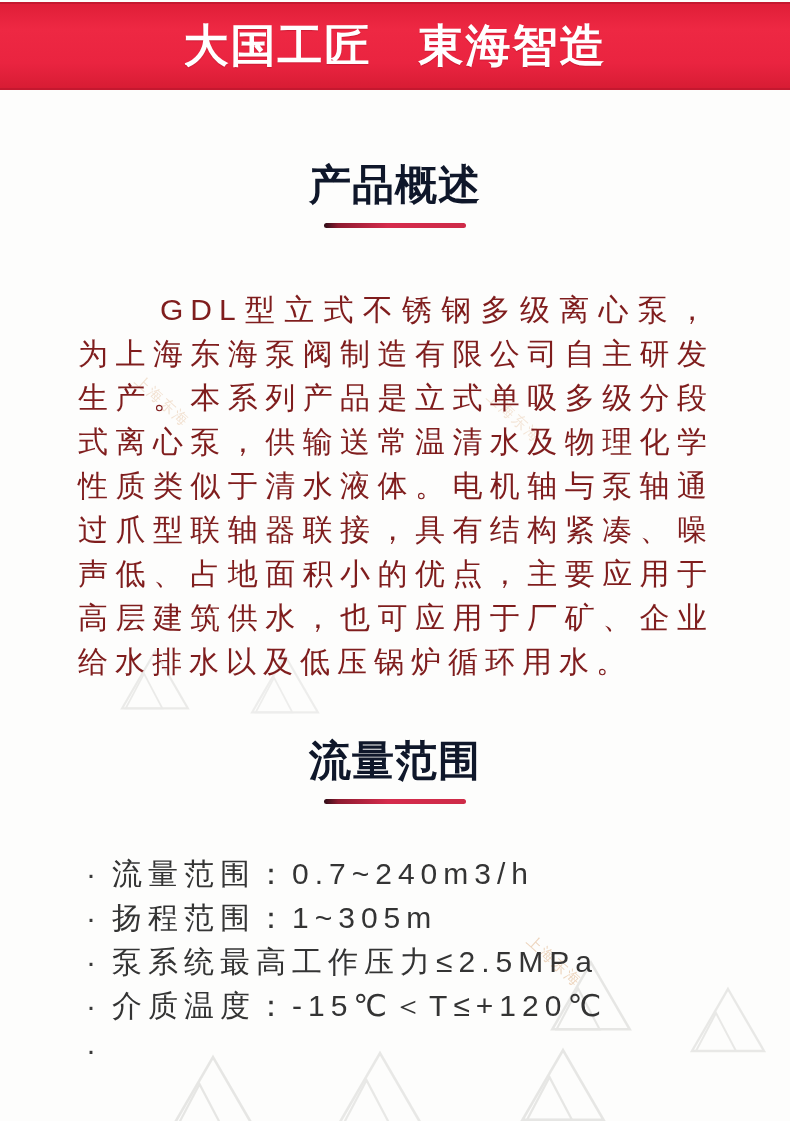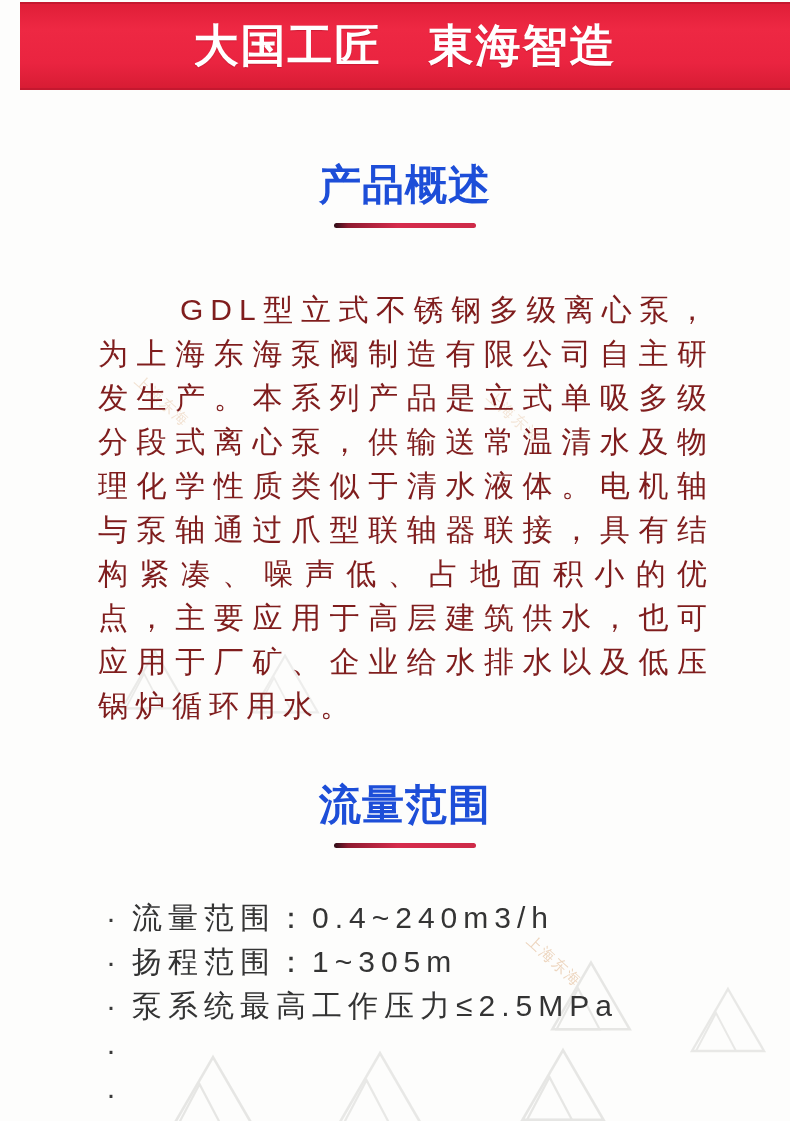--- a/index.html
+++ b/index.html
@@ -18,21 +18,21 @@
     display:flex;align-items:center;justify-content:center;
   }
   .banner-text{
     color:#ffffff;font-size:45px;font-weight:900;letter-spacing:2px;
     text-shadow:0 1px 1px rgba(150,10,30,.35);
   }
   
   .section-heading{
     margin:0;text-align:center;
     font-size:42px;font-weight:800;letter-spacing:1px;
-    color:#1d4ed8;line-height:1.1;
+    color:#0f172a;line-height:1.1;
   }
   .mt-first{margin-top:72px;}
   .mt-second{margin-top:54px;}
   .rule{
     width:142px;height:5px;margin:15px auto 0;
     border-radius:3px;
     background:linear-gradient(90deg,#2e0d17 0%,#8e1b30 10%,#d52b4c 45%,#ce2b48 100%);
   }
   
   .para{
@@ -53,21 +53,21 @@
     flex:0 0 auto;margin-right:10px;font-size:30px;color:#3a3a3a;
   }
   
   .wm-layer{position:absolute;inset:0;pointer-events:none;z-index:0;}
   .wm{position:absolute;}
   .wm svg{display:block;}
   .wm-text{
     position:absolute;color:#ddae82;font-size:15px;letter-spacing:2px;
     transform:rotate(42deg);opacity:.55;white-space:nowrap;
   }
-  .content{position:relative;z-index:1;margin-left:20px;}
+  .content{position:relative;z-index:1;}
 </style>
 </head>
 <body>
 
 <div class="wm-layer">
   <span class="wm-text" style="left:128px;top:392px;opacity:.35;">上海东海</span>
   <span class="wm-text" style="left:480px;top:408px;opacity:.3;">上海东海</span>
   <span class="wm-text" style="left:520px;top:952px;opacity:.5;">上海东海</span>
   <div class="wm" style="left:118px;top:648px;opacity:.18;">
     <svg width="74" height="64" viewBox="0 0 40 35">
@@ -125,32 +125,33 @@
     <p class="para">GDL型立式不锈钢多级离心泵，为上海东海泵阀制造有限公司自主研发生产。本系列产品是立式单吸多级分段式离心泵，供输送常温清水及物理化学性质类似于清水液体。电机轴与泵轴通过爪型联轴器联接，具有结构紧凑、噪声低、占地面积小的优点，主要应用于高层建筑供水，也可应用于厂矿、企业给水排水以及低压锅炉循环用水。</p>
   </section>
 
   <section>
     <h2 class="section-heading mt-second">流量范围</h2>
     <div class="rule"></div>
 
     <ul class="specs">
       <li>
         <span class="dot">·</span>
-        <span>流量范围：0.4~240m3/h</span>
+        <span>流量范围：0.7~240m3/h</span>
       </li>
       <li>
         <span class="dot">·</span>
         <span>扬程范围：1~305m</span>
       </li>
       <li>
         <span class="dot">·</span>
         <span>泵系统最高工作压力≤2.5MPa</span>
       </li>
       <li>
         <span class="dot">·</span>
+        <span>介质温度：-15℃＜T≤+120℃</span>
       </li>
       <li>
         <span class="dot">·</span>
       </li>
     </ul>
   </section>
 
 </div>
 
 </body></html>

